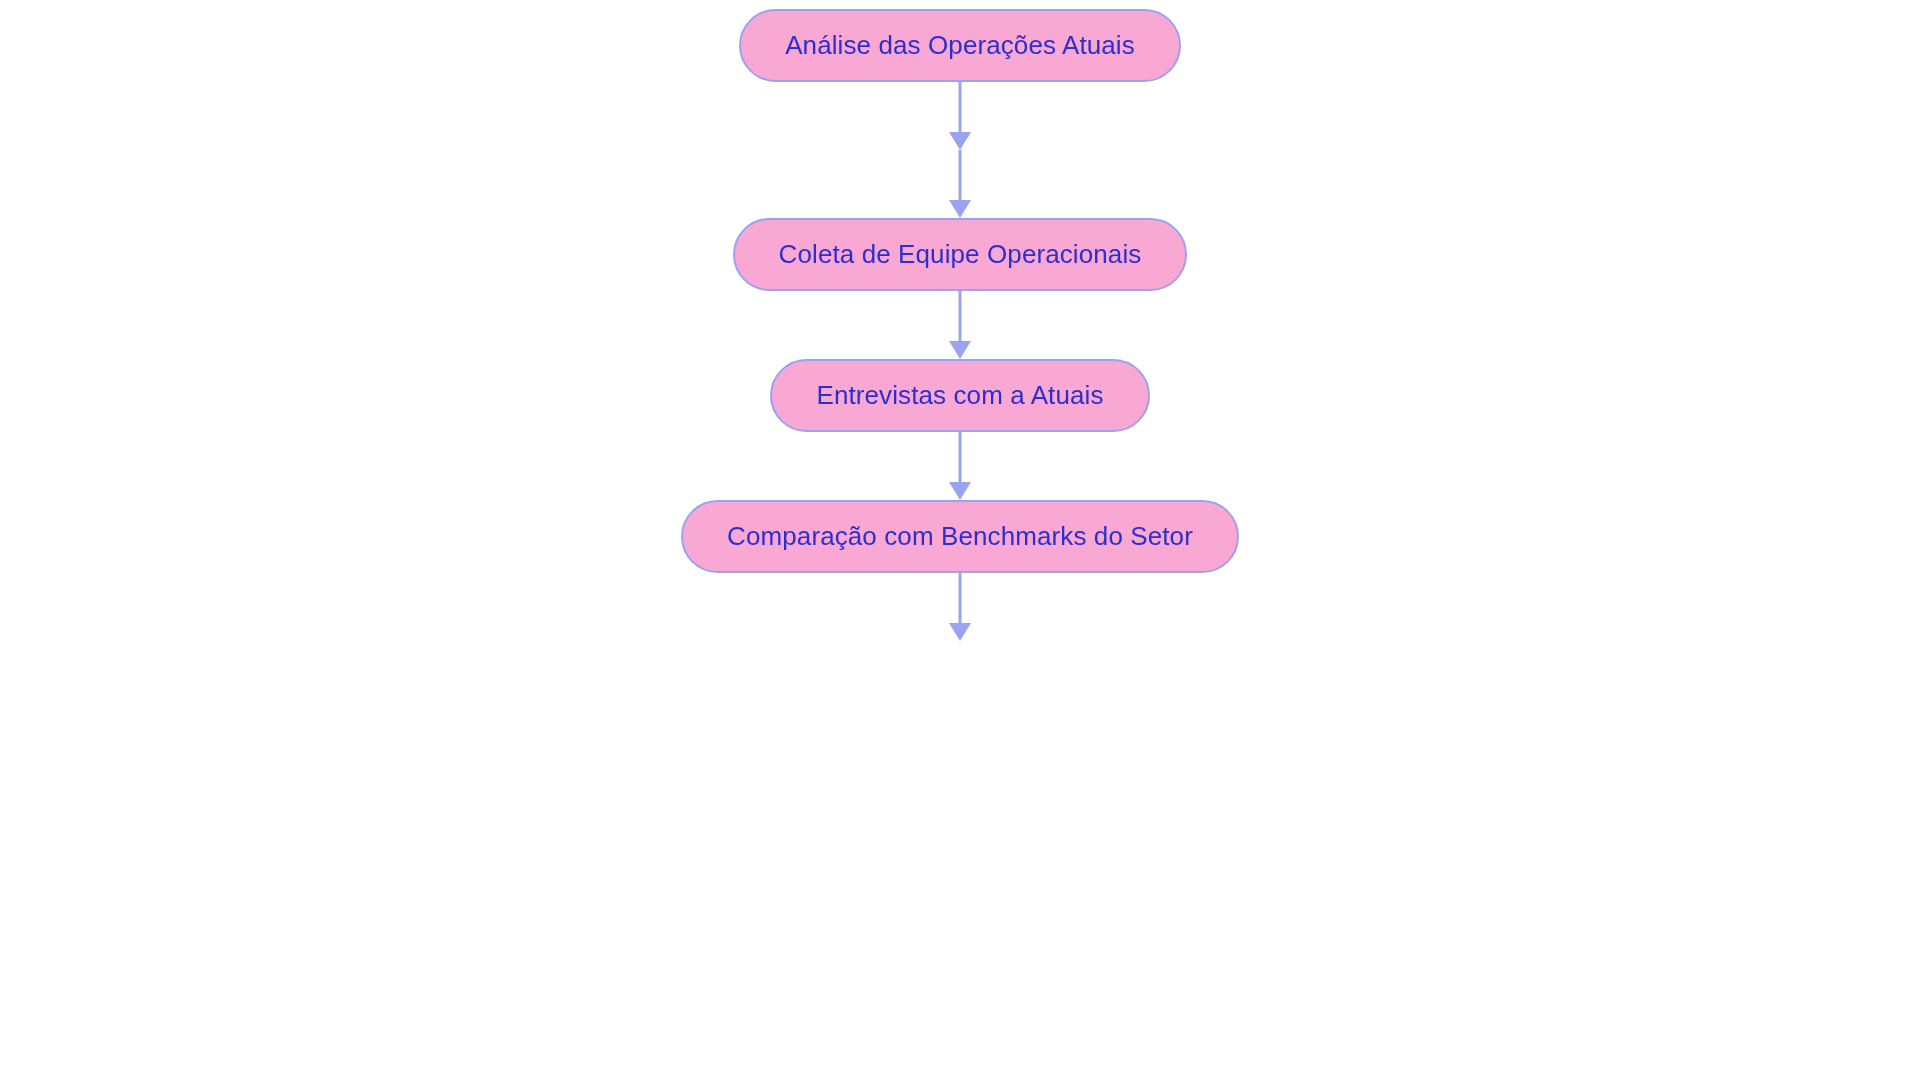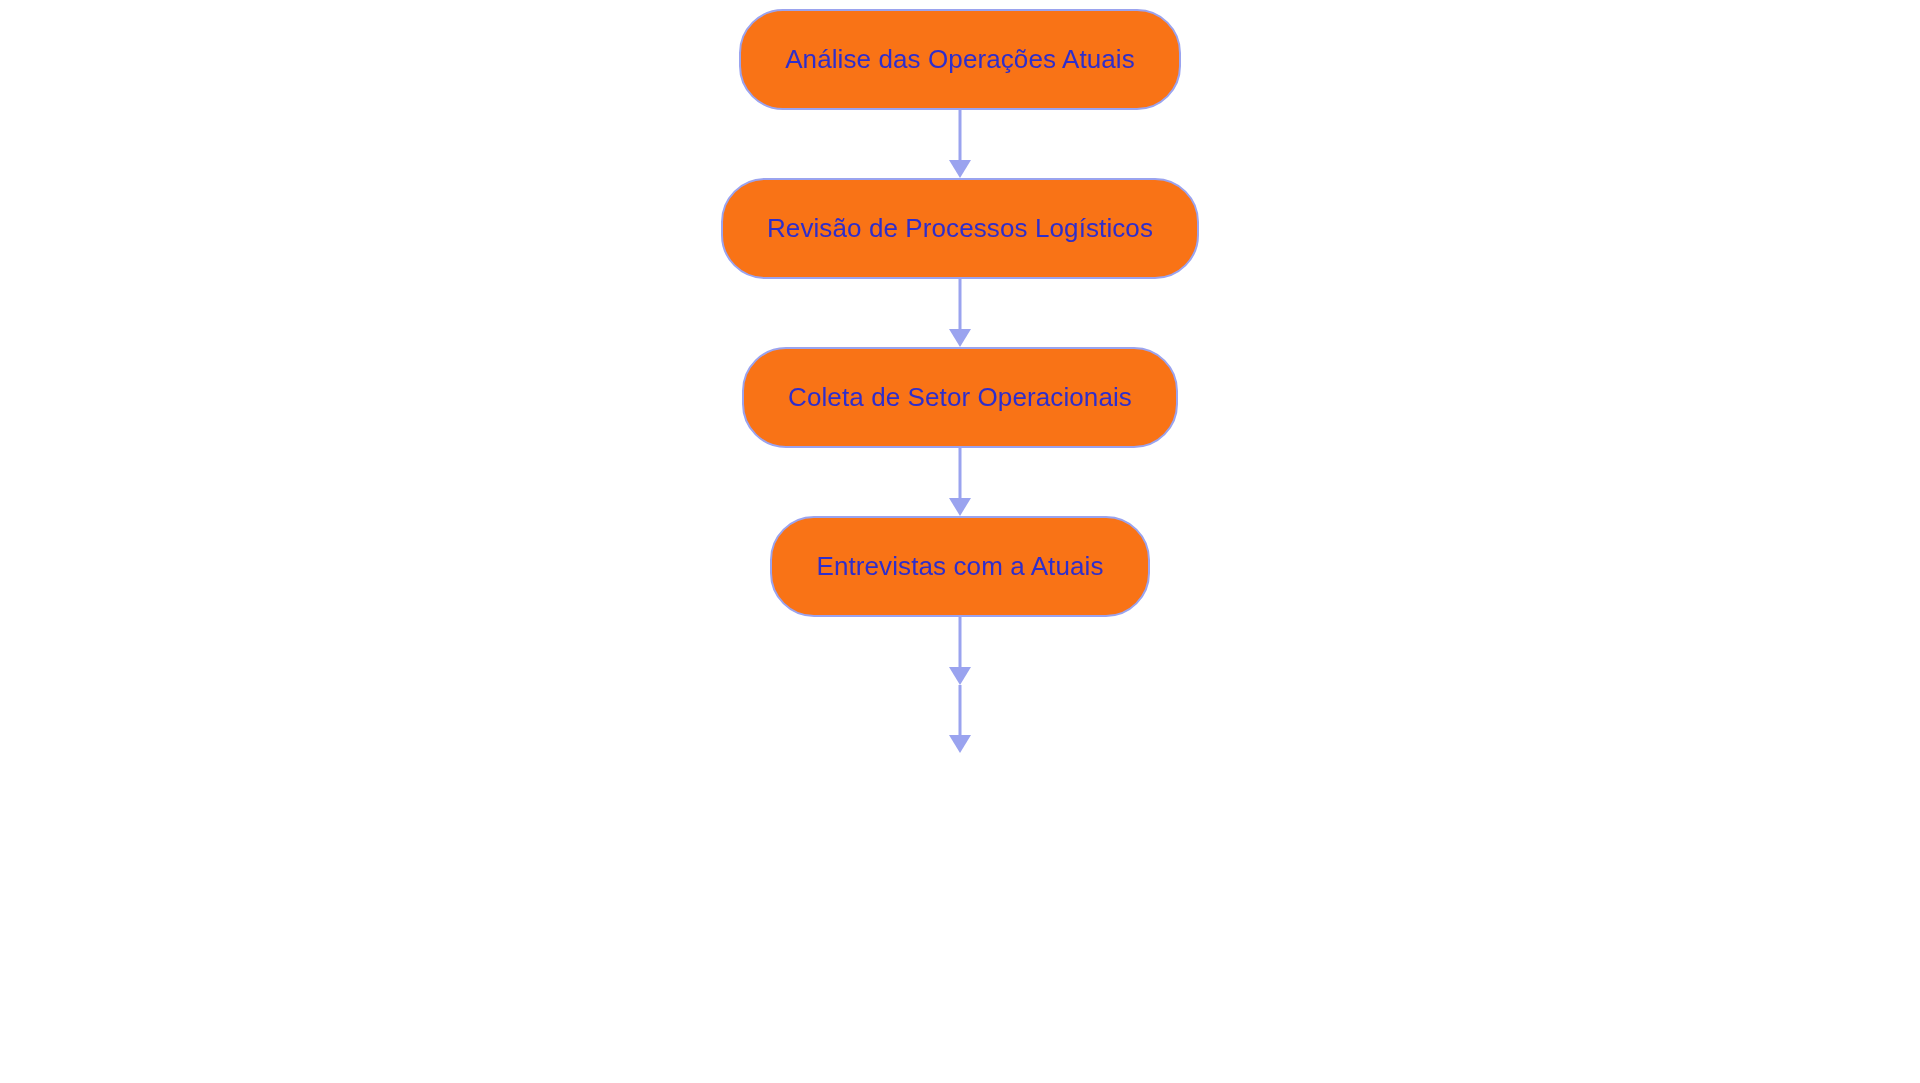--- a/index.html
+++ b/index.html
@@ -29,23 +29,23 @@
     width: 1920px;
     height: 1083px;
     display: flex;
     flex-direction: column;
     align-items: center;
     justify-content: flex-start;
   }
 
   .node {
     box-sizing: border-box;
-    height: 101px;
+    height: 73px;
     border-radius: 44px;
-    background: #f97316;
+    background: #f9a8d4;
     border: 2px solid #9aa3ef;
     display: flex;
     align-items: center;
     justify-content: flex-start;
     padding: 0 44px;
     flex: 0 0 auto;
   }
 
   .node-label {
     color: #2e2ecc;
@@ -98,47 +98,47 @@
 
     <div class="node">
       <span class="node-label">Análise das Operações Atuais</span>
     </div>
 
     <div class="connector">
       <div class="shaft"></div>
       <div class="head"></div>
     </div>
 
-    <div class="node">
-      <span class="node-label">Revisão de Processos Logísticos</span>
-    </div>
 
     <div class="connector">
       <div class="shaft"></div>
       <div class="head"></div>
     </div>
 
     <div class="node">
-      <span class="node-label">Coleta de Setor Operacionais</span>
+      <span class="node-label">Coleta de Equipe Operacionais</span>
     </div>
 
     <div class="connector">
       <div class="shaft"></div>
       <div class="head"></div>
     </div>
 
     <div class="node">
       <span class="node-label">Entrevistas com a Atuais</span>
     </div>
 
     <div class="connector">
       <div class="shaft"></div>
       <div class="head"></div>
     </div>
 
+    <div class="node">
+      <span class="node-label">Comparação com Benchmarks do Setor</span>
+    </div>
 
     <div class="connector">
       <div class="shaft"></div>
       <div class="head"></div>
     </div>
 
 
   </div>
 </div>
 

